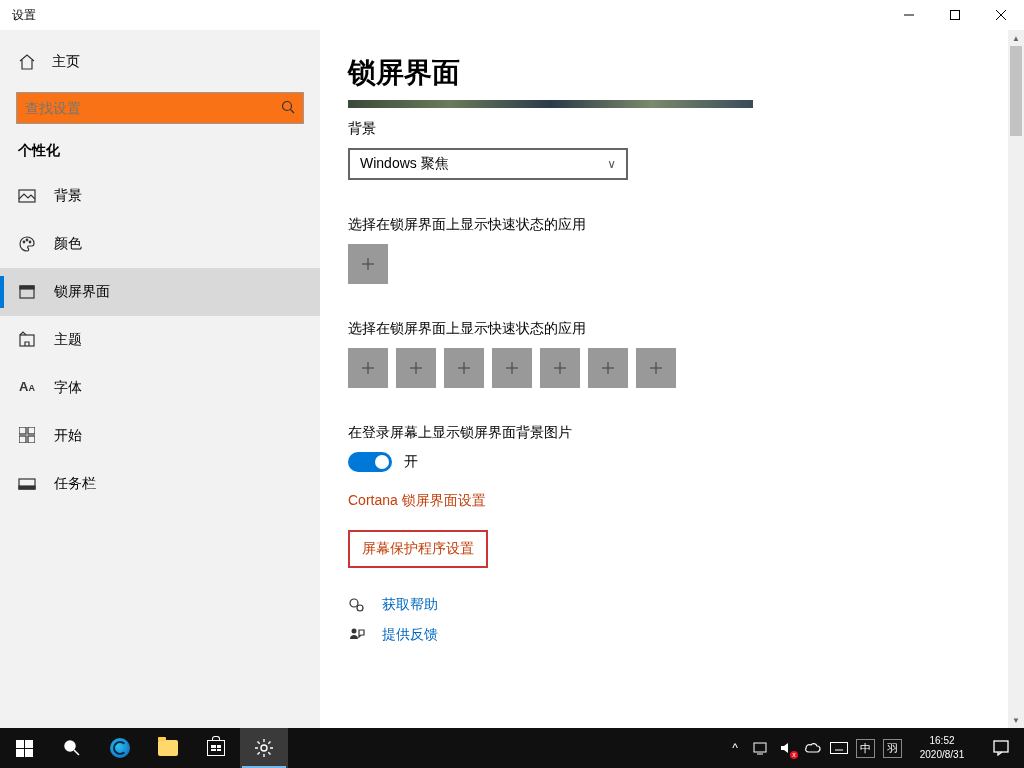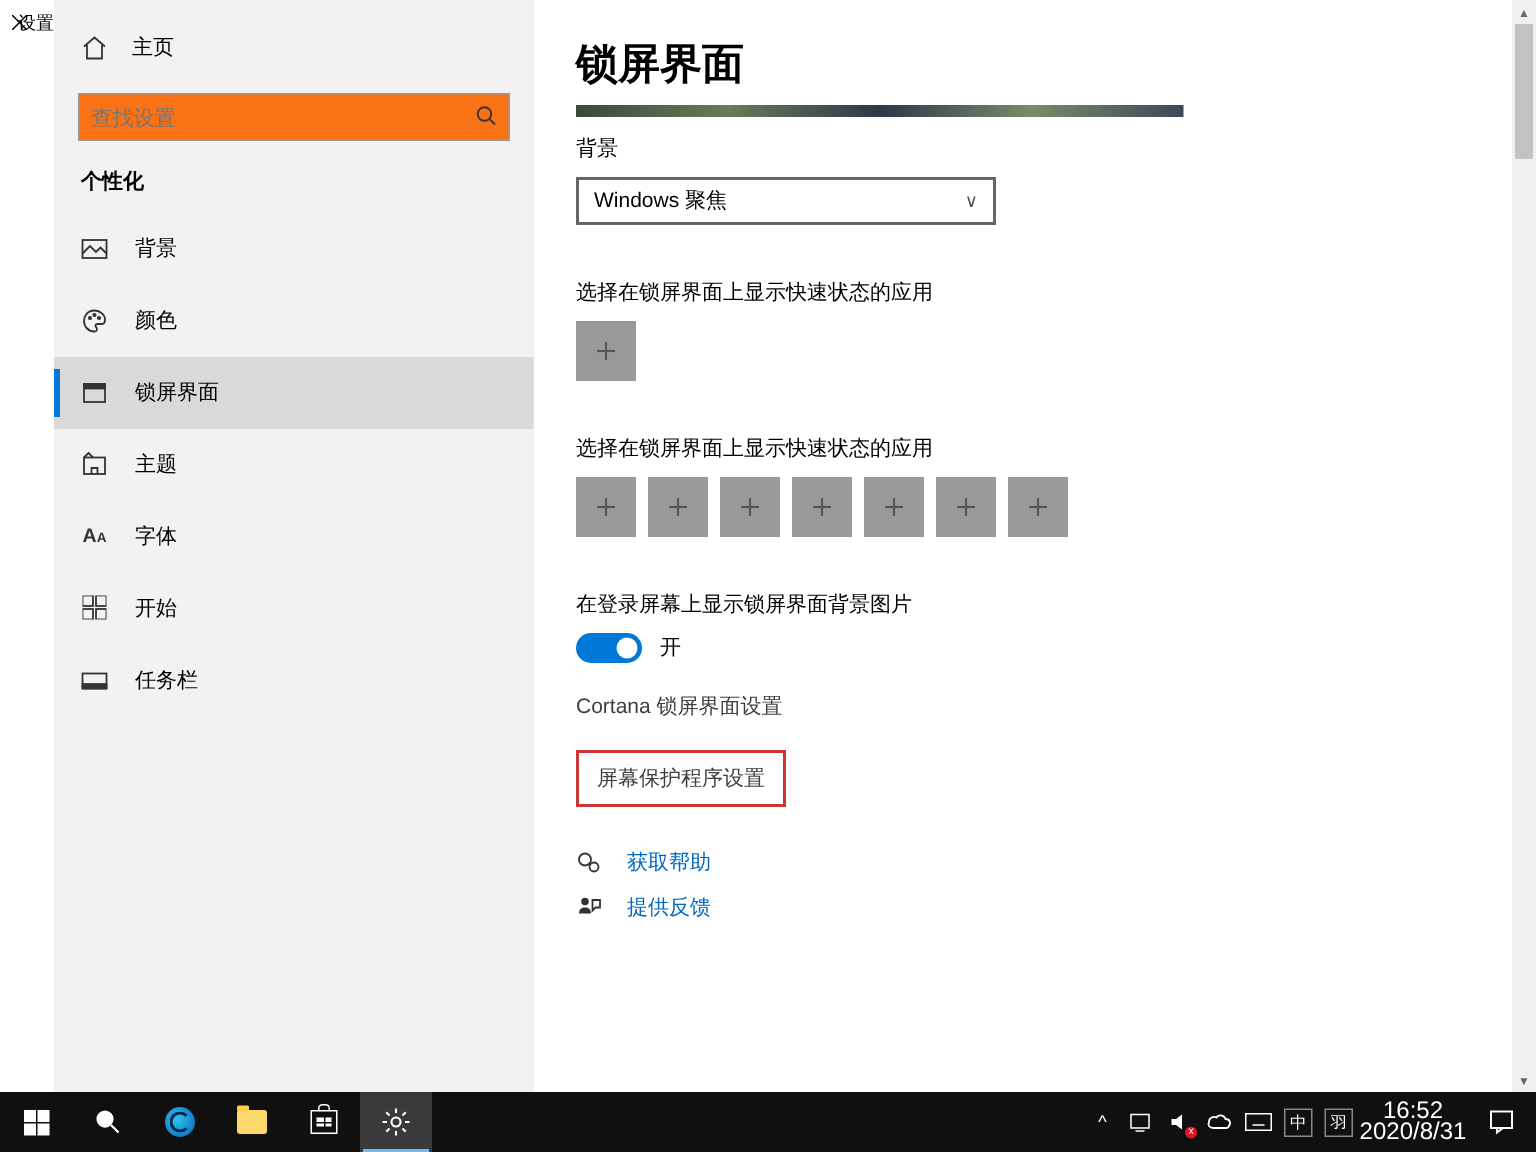--- a/index.html
+++ b/index.html
@@ -1,17 +1,17 @@
 <!DOCTYPE html>
 <html><head>
 <meta charset="utf-8">
 <style>
 * { box-sizing: border-box; margin: 0; padding: 0; font-family: "Microsoft YaHei", "Segoe UI", sans-serif; }
 html, body { width: 1024px; height: 768px; overflow: hidden; background: #fff; }
-.window { width: 1024px; height: 728px; background: #fff; display: flex; flex-direction: row; position: relative; }
+.window { width: 1024px; height: 728px; background: #fff; display: flex; flex-direction: column; position: relative; }
 .titlebar { height: 30px; display: flex; align-items: center; padding-left: 12px; position: relative; background: #fff; }
 .titlebar-title { font-size: 12px; color: #000; }
 .win-controls { position: absolute; right: 0; top: 0; display: flex; }
 .win-btn { width: 46px; height: 30px; display: flex; align-items: center; justify-content: center; font-size: 10px; }
 .win-btn svg { stroke: #000; stroke-width: 1; fill: none; }
 .body { flex: 1; display: flex; background: #fff; overflow: hidden; }
 .sidebar { width: 320px; background: #f2f2f2; padding: 12px 0 0 0; display: flex; flex-direction: column; }
 .home-row { display: flex; align-items: center; height: 40px; padding-left: 18px; gap: 16px; font-size: 14px; }
 .search-box { margin: 10px 16px 18px 16px; height: 32px; border: 1px solid #999; background: #f97316; display: flex; align-items: center; padding: 0 8px; font-size: 14px; color: #666; }
 .search-box input { flex: 1; border: none; outline: none; font-size: 14px; background: transparent; }
@@ -34,35 +34,35 @@
 .section-label { font-size: 14px; margin-bottom: 10px; }
 .select-box { width: 280px; height: 32px; border: 2px solid #666; display: flex; align-items: center; padding: 0 10px; font-size: 14px; margin-bottom: 36px; justify-content: space-between; }
 .chev { font-size: 12px; color: #555; }
 .tile-row { display: flex; gap: 8px; margin-bottom: 36px; }
 .tile { width: 40px; height: 40px; background: #999; display: flex; align-items: center; justify-content: center; }
 .tile svg { stroke: #555; stroke-width: 1.4; fill: none; }
 .toggle-row { display: flex; align-items: center; gap: 12px; margin-bottom: 20px; }
 .toggle { width: 44px; height: 20px; border-radius: 10px; background: #0078d7; position: relative; }
 .toggle::after { content: ""; position: absolute; right: 3px; top: 3px; width: 14px; height: 14px; border-radius: 50%; background: #fff; }
 .toggle-label { font-size: 14px; }
-.link { color: #404040; font-size: 14px; margin-bottom: 20px; cursor: pointer; display: block; }
+.link { color: #c2410c; font-size: 14px; margin-bottom: 20px; cursor: pointer; display: block; }
 .link.boxed { display: inline-block; border: 2px solid #ca3535; padding: 8px 12px; margin-bottom: 28px; }
 .help-row { display: flex; align-items: center; gap: 16px; font-size: 14px; color: #0067c0; margin-bottom: 12px; }
 .help-row .hicon { width: 18px; display: flex; justify-content: center; color: #333; }
 
 .taskbar { position: absolute; left: 0; bottom: 0; width: 1024px; height: 40px; background: #101010; display: flex; align-items: stretch; color: #fff; }
 .tb-btn { width: 48px; display: flex; align-items: center; justify-content: center; }
 .tb-btn.active { background: #3a3a3a; position: relative; }
 .tb-btn.active::after { content: ""; position: absolute; bottom: 0; left: 2px; right: 2px; height: 2px; background: #76b9ed; }
 .tb-btn svg { fill: #fff; }
 .tb-spacer { flex: 1; }
 .tray { display: flex; align-items: center; gap: 8px; padding: 0 4px; font-size: 12px; }
 .tray-ic { width: 18px; height: 18px; display: inline-flex; align-items: center; justify-content: center; font-size: 12px; }
 .tray-text { font-size: 11px; border: 1px solid #888; padding: 1px 3px; }
-.clock { width: 72px; display: flex; flex-direction: column; align-items: center; justify-content: center; font-size: 16px; line-height: 14px; }
+.clock { width: 72px; display: flex; flex-direction: column; align-items: center; justify-content: center; font-size: 10px; line-height: 14px; }
 .notif { width: 46px; display: flex; align-items: center; justify-content: center; }
 .win-logo { display: grid; grid-template-columns: 8px 8px; grid-template-rows: 8px 8px; gap: 1px; }
 .win-logo span { background: #fff; }
 .edge-icon { width: 20px; height: 20px; border-radius: 50%; background: radial-gradient(circle at 40% 40%, #29c4f3, #0a5fb5); position: relative; }
 .edge-iconE { position: absolute; inset: 3px; border: 2px solid #062b4f; border-radius: 50%; border-right-color: transparent; }
 .folder-icon { width: 20px; height: 16px; background: #ffd86b; border-radius: 2px; position: relative; }
 .folder-icon::before { content: ""; position: absolute; top: -3px; left: 0; width: 8px; height: 4px; background: #ffcf4a; border-radius: 1px; }
 .store-icon { width: 18px; height: 16px; border: 1.5px solid #fff; position: relative; }
 .store-icon::before { content: ""; position: absolute; top: -5px; left: 4px; width: 6px; height: 4px; border: 1.5px solid #fff; border-bottom: none; border-radius: 3px 3px 0 0; }
 .store-icon span { position: absolute; inset: 4px 3px; display: grid; grid-template-columns: 1fr 1fr; grid-template-rows: 1fr 1fr; gap: 1px; }

